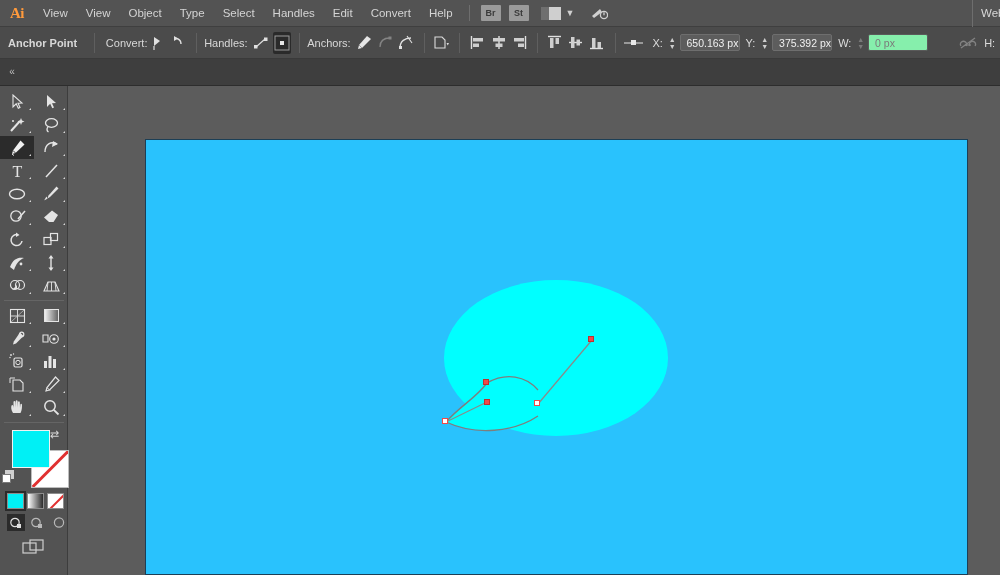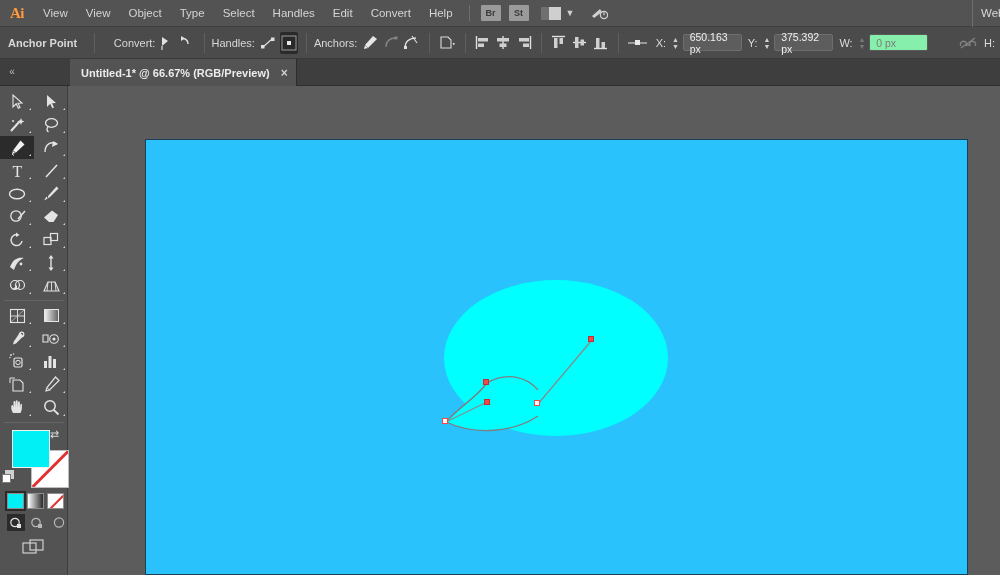--- a/index.html
+++ b/index.html
@@ -237,21 +237,21 @@
         <line x1="13" y1="6.2" x2="13" y2="9.2" stroke="#d0d0d0" stroke-width="1.3"></line>
       </svg>
     </div>
     <div class="ws-label">Web</div>
   </div>
 
   <div class="controlbar">
     <div class="cb-label cb-title">Anchor Point</div>
     <div class="cb-sep"></div>
 
-    <div class="cb-label" style="margin-left:12px">Convert:</div>
+    <div class="cb-label" style="margin-left:4px">Convert:</div>
     <div class="cb-ico">
       <svg width="16" height="16" viewBox="0 0 16 16">
         <path d="M4 2 L4 11 L10 6 Z" fill="#e0e0e0"></path>
         <line x1="4" y1="11" x2="4" y2="15" stroke="#e0e0e0" stroke-width="1.2"></line>
       </svg>
     </div>
     <div class="cb-ico">
       <svg width="16" height="16" viewBox="0 0 16 16">
         <path d="M3 3 C3 3 10 3 10 9" fill="none" stroke="#e0e0e0" stroke-width="1.4"></path>
         <path d="M3 1 L3 6 L7 3.5 Z" fill="#e0e0e0"></path>
@@ -375,24 +375,20 @@
         <path d="M11 10 a3 3 0 1 1 5 0" fill="none" stroke="#dcdcdc" stroke-width="1.3"></path>
         <line x1="6" y1="9" x2="12" y2="9" stroke="#dcdcdc" stroke-width="1.2"></line>
         <line x1="2" y1="12" x2="16" y2="2" stroke="#dcdcdc" stroke-width="1.2"></line>
       </svg>
     </div>
     <div class="cb-label fld-lbl">H:</div>
   </div>
 
   <div class="tabbar">
     <div class="dbl-arrow">«</div>
-    <div class="doctab">
-      <span class="doctab-title">Untitled-1* @ 66.67% (RGB/Preview)</span>
-      <span class="doctab-close">×</span>
-    </div>
   </div>
 
   <div class="toolbar">
     <div class="tool-grid">
 
       <div class="tool">
         <svg width="15" height="16" viewBox="0 0 15 16">
             <path d="M3 1 L3 13 L6.2 9.8 L8.3 14.3 L10 13.5 L8 9.3 L12 9 Z" fill="none" stroke="#e4e4e4" stroke-width="1.1"></path>
           </svg>
       </div>

